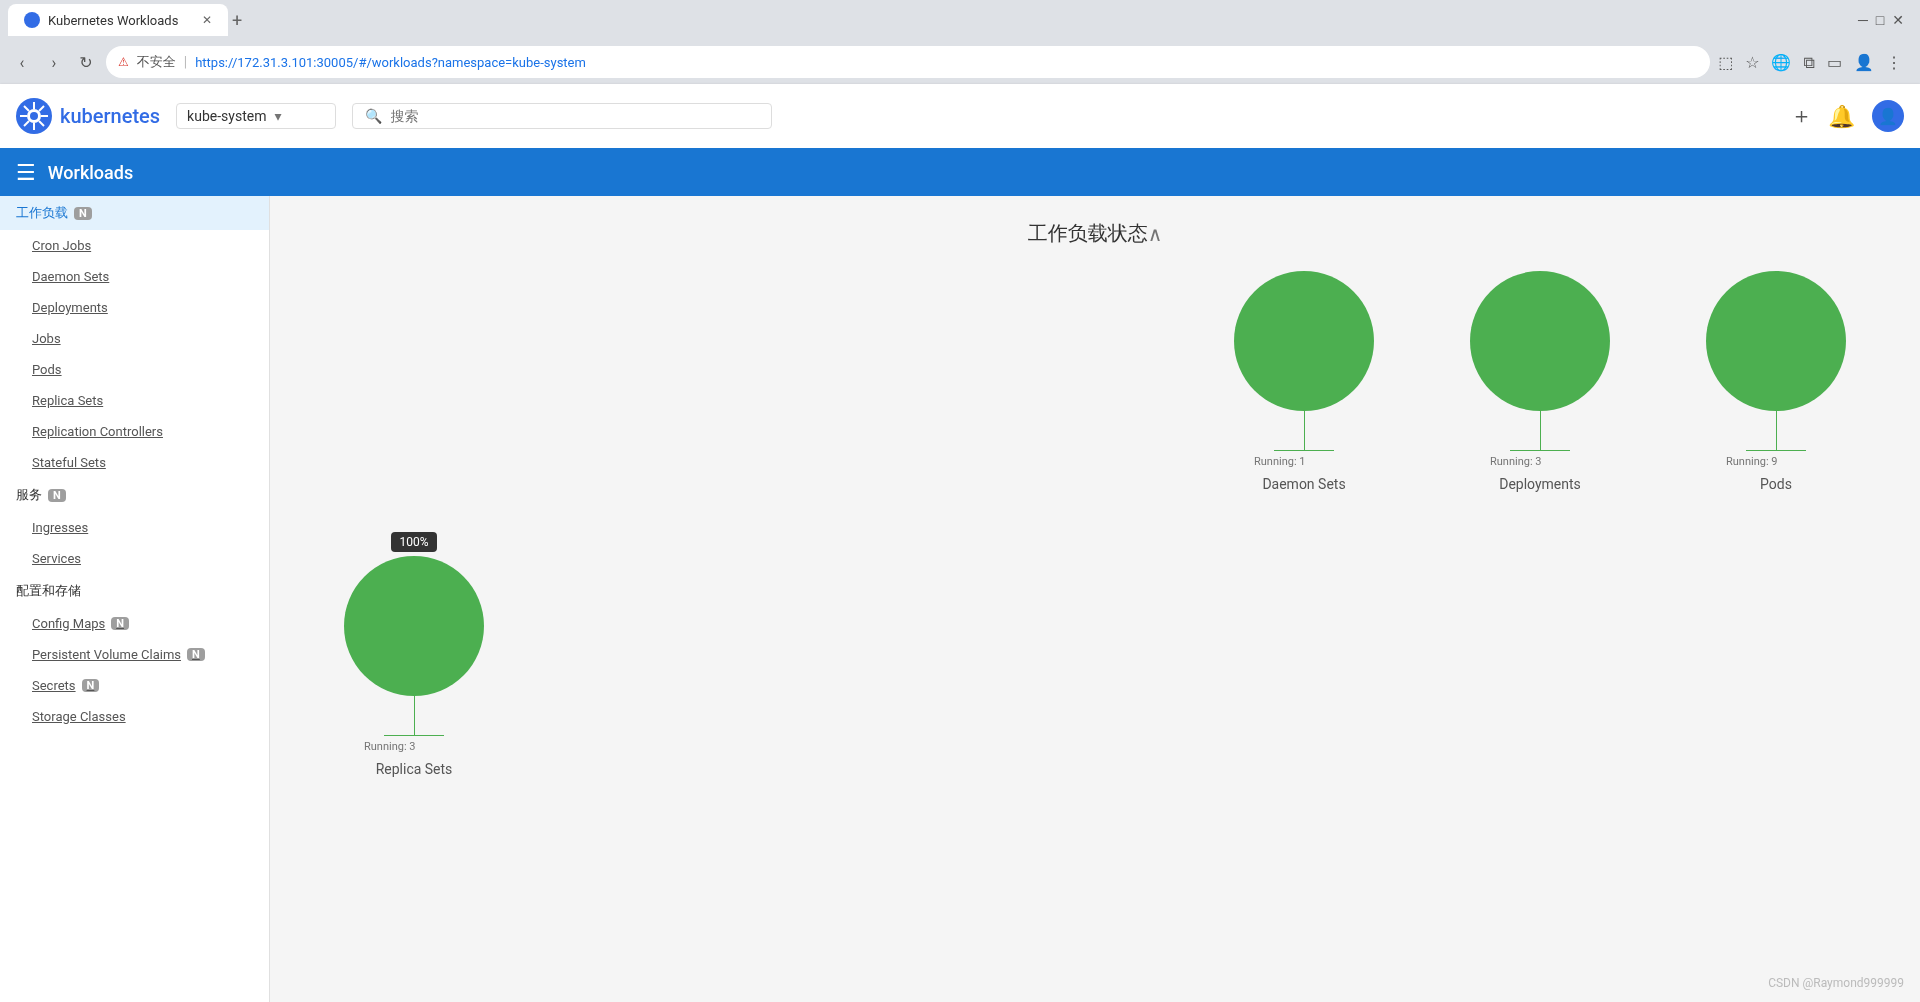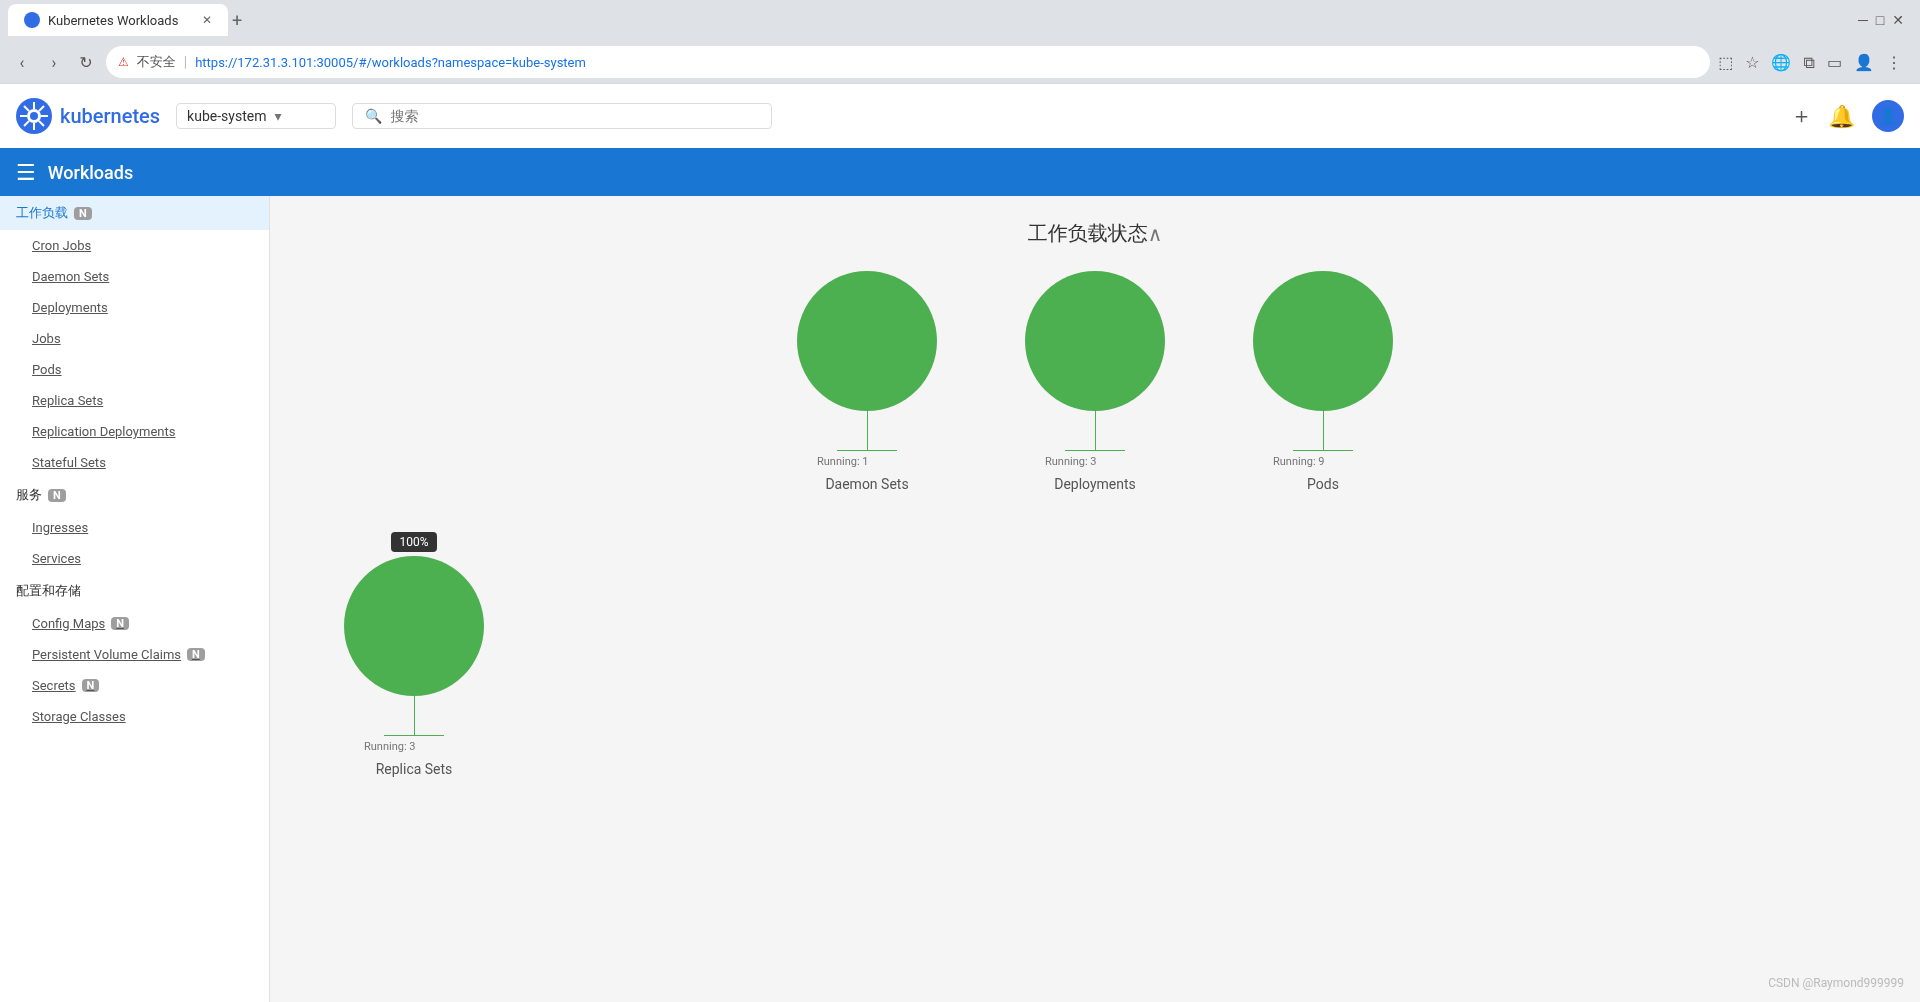--- a/index.html
+++ b/index.html
@@ -268,22 +268,22 @@
     .collapse-btn {
       cursor: pointer;
       color: #757575;
       font-size: 20px;
     }
 
     
     .workload-grid {
       display: flex;
       flex-wrap: wrap;
-      gap: 28px;
-      justify-content: center;
+      gap: 36px;
+      justify-content: flex-end;
       padding: 0 20px;
     }
     .workload-item {
       display: flex;
       flex-direction: column;
       align-items: center;
       min-width: 200px;
     }
     .circle-container {
       position: relative;
@@ -435,21 +435,21 @@
     <div class="sidebar-section-header active">
       <span>工作负载</span>
       <span class="badge">N</span>
     </div>
     <a class="sidebar-item" href="#">Cron Jobs</a>
     <a class="sidebar-item" href="#">Daemon Sets</a>
     <a class="sidebar-item" href="#">Deployments</a>
     <a class="sidebar-item" href="#">Jobs</a>
     <a class="sidebar-item" href="#">Pods</a>
     <a class="sidebar-item" href="#">Replica Sets</a>
-    <a class="sidebar-item" href="#">Replication Deployments</a>
+    <a class="sidebar-item" href="#">Replication Controllers</a>
     <a class="sidebar-item" href="#">Stateful Sets</a>
 
     <div class="sidebar-section-header">
       <span>服务</span>
       <span class="badge">N</span>
     </div>
     <a class="sidebar-item" href="#">Ingresses</a>
     <a class="sidebar-item" href="#">Services</a>
 
     <div class="sidebar-section-header">

